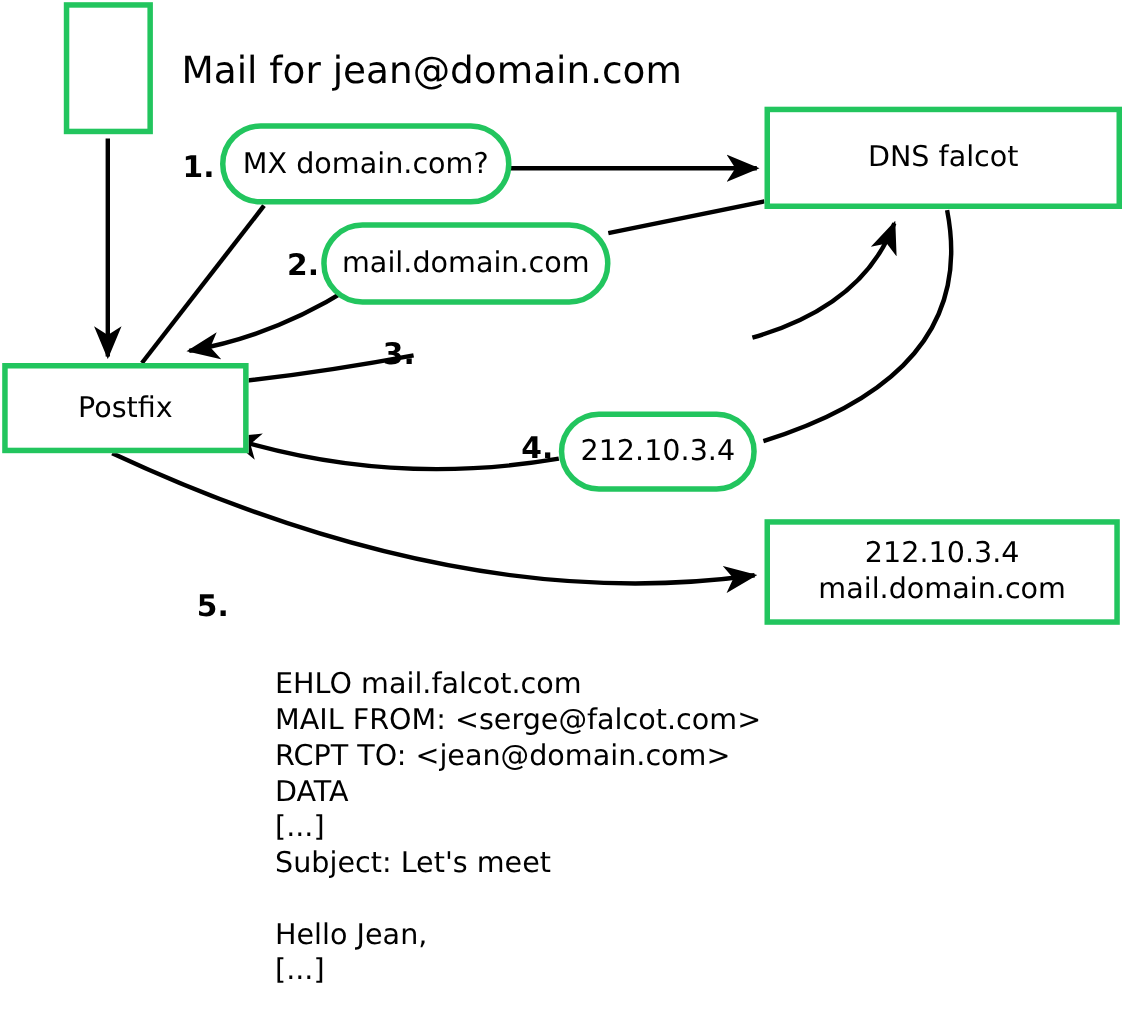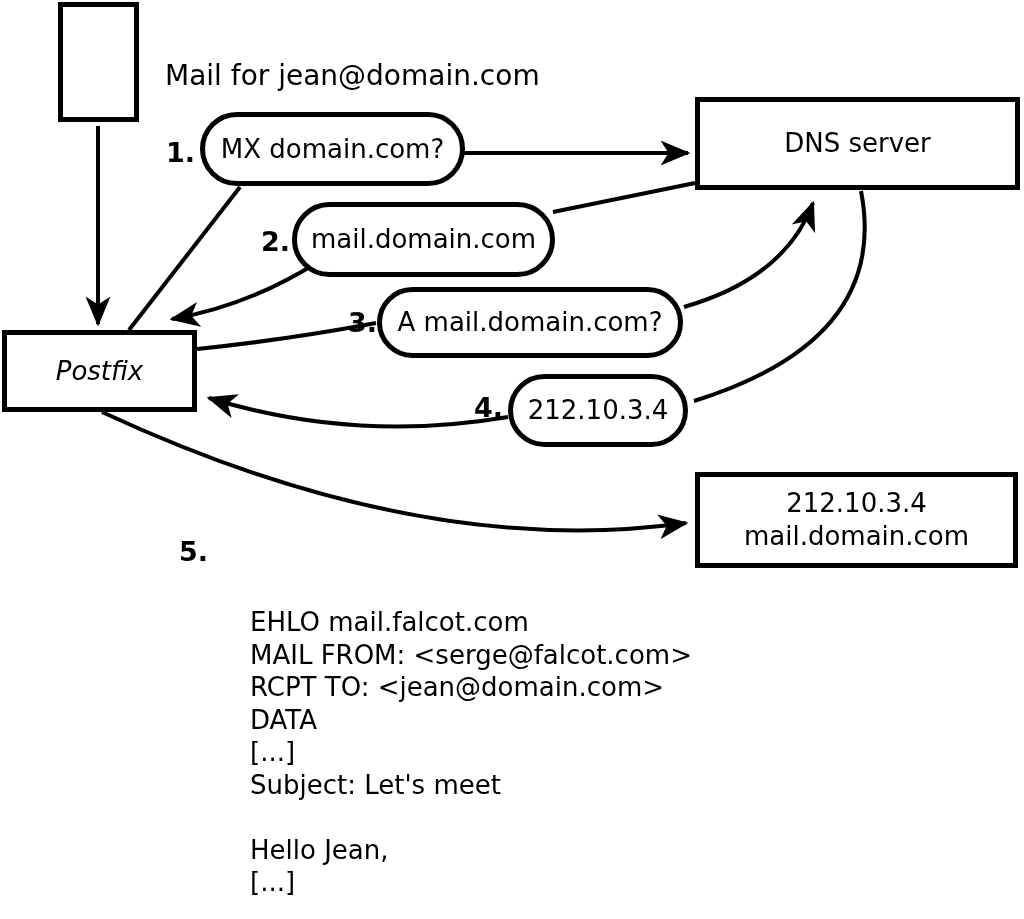--- a/index.html
+++ b/index.html
@@ -4,29 +4,29 @@
 <style>
   html,body{margin:0;padding:0;background:#ffffff;}
   .stage{
     position:relative;width:1024px;height:919px;background:#ffffff;
     font-family:"DejaVu Sans","Liberation Sans",sans-serif;color:#000000;
     overflow:hidden;
   }
   .stage *{box-sizing:border-box;}
   svg.connectors{position:absolute;left:0;top:0;width:1024px;height:919px;}
   .node{
-    position:absolute;background:#ffffff;border:5px solid #000000;
+    position:absolute;background:#ffffff;border:5px solid #22c55e;
     display:flex;align-items:center;justify-content:center;
     font-size:26px;line-height:1.25;text-align:center;
   }
   .pill{border-radius:40px;}
   .num{
     position:absolute;font-weight:bold;font-size:27px;text-align:right;
   }
-  .plain-label{position:absolute;font-size:28px;white-space:nowrap;margin-top:15px;}
+  .plain-label{position:absolute;font-size:34px;white-space:nowrap;}
   .two-line{flex-direction:column;line-height:33px;}
   pre.smtp{
     position:absolute;left:250px;top:606px;margin:0;
     font-family:"DejaVu Sans","Liberation Sans",sans-serif;
     font-size:26px;line-height:32.5px;white-space:pre;
   }
 </style>
 </head>
 <body>
 
@@ -57,47 +57,44 @@
 
     <path d="M508,417 Q355,443 209,398" marker-end="url(#arrow)"></path>
 
     <path d="M102,412 Q420,560 686,523" marker-end="url(#arrow)"></path>
   </svg>
 
   <div class="node" style="left:58px;top:2px;width:81px;height:120px;"></div>
 
   <div class="plain-label" style="left:165px;top:44px;">Mail for jean@domain.com</div>
 
-  <div class="node" style="left:2px;top:330px;width:195px;height:82px;font-style:italic;">
+  <div class="node" style="left:2px;top:330px;width:224px;height:82px;">
     <span>Postfix</span>
   </div>
 
   <div class="node" style="left:695px;top:97px;width:325px;height:93px;">
-    <span>DNS server</span>
+    <span>DNS falcot</span>
   </div>
 
   <div class="node two-line" style="left:695px;top:472px;width:323px;height:96px;">
     <span>212.10.3.4</span>
     <span>mail.domain.com</span>
   </div>
 
   <div class="num" style="left:149px;top:137px;width:46px;">1.</div>
   <div class="node pill" style="left:200px;top:112px;width:265px;height:74px;">
     <span>MX domain.com?</span>
   </div>
 
   <div class="num" style="left:242px;top:226px;width:48px;">2.</div>
   <div class="node pill" style="left:292px;top:202px;width:263px;height:75px;">
     <span>mail.domain.com</span>
   </div>
 
   <div class="num" style="left:329px;top:307px;width:48px;">3.</div>
-  <div class="node pill" style="left:377px;top:287px;width:306px;height:71px;">
-    <span>A mail.domain.com?</span>
-  </div>
 
   <div class="num" style="left:455px;top:392px;width:48px;">4.</div>
   <div class="node pill" style="left:508px;top:374px;width:180px;height:73px;">
     <span>212.10.3.4</span>
   </div>
 
   <div class="num" style="left:160px;top:536px;width:48px;">5.</div>
 
   <pre class="smtp">EHLO mail.falcot.com
 MAIL FROM: &lt;serge@falcot.com&gt;

